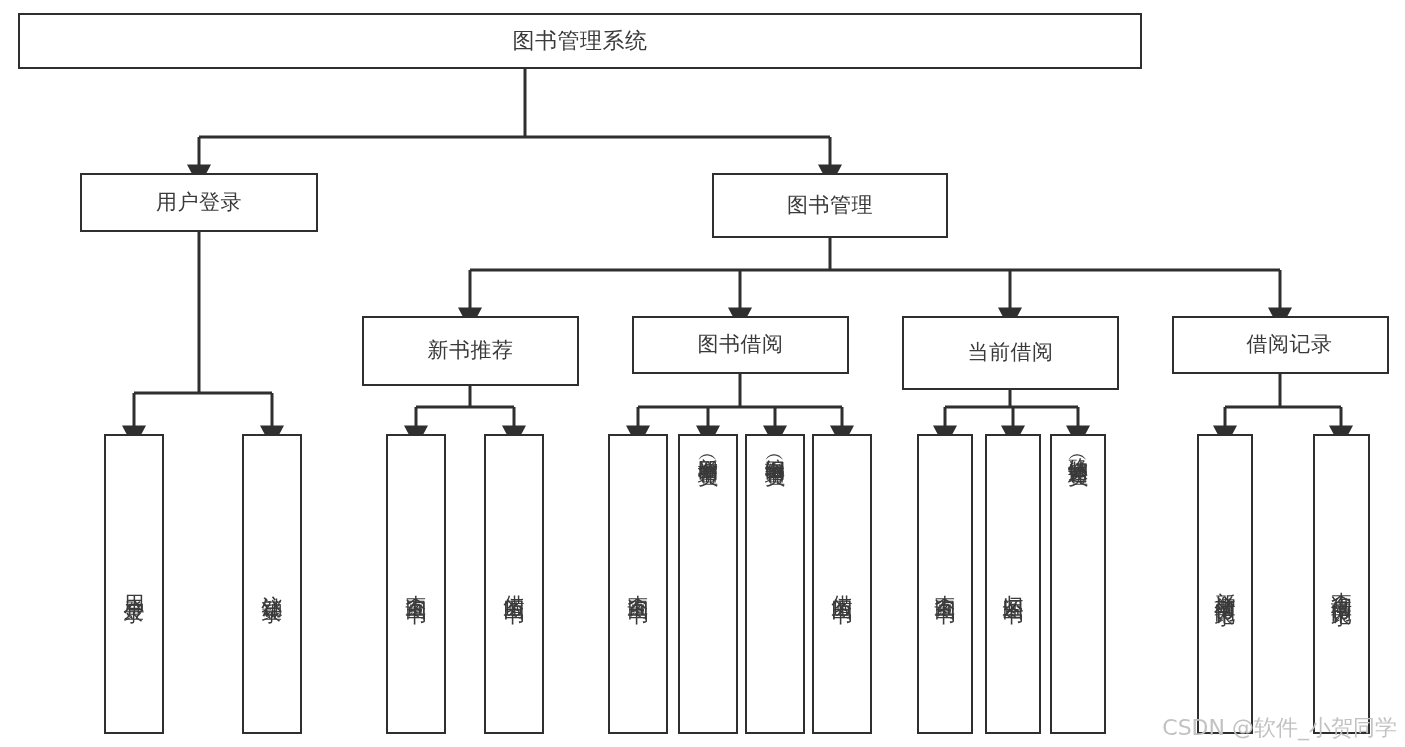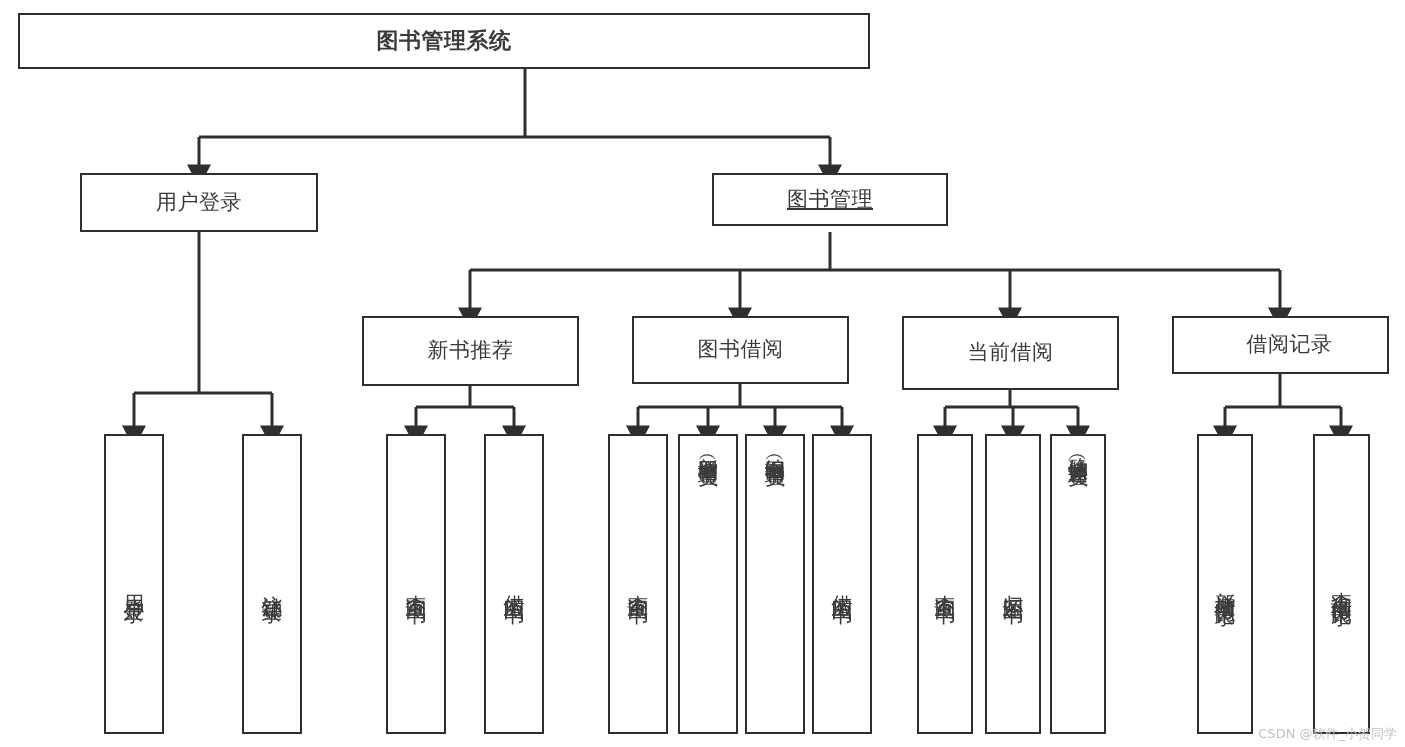--- a/index.html
+++ b/index.html
@@ -69,21 +69,21 @@
     align-items: flex-start;
   }
   .node.vert.long .label {
     font-size: 20px;
     letter-spacing: 1.5px;
   }
   #watermark {
     position: absolute;
     right: 8px;
     bottom: 4px;
-    font-size: 13px;
+    font-size: 22px;
     color: #c2c2c2;
     white-space: nowrap;
     user-select: none;
   }
 </style>
 </head>
 <body>
 
 <div id="canvas">
 
@@ -123,35 +123,35 @@
         <path d="M945,407 L945,432" stroke="#2f2f2f" stroke-width="3" fill="none" marker-end="url(#arrow)"></path>
         <path d="M1013,407 L1013,432" stroke="#2f2f2f" stroke-width="3" fill="none" marker-end="url(#arrow)"></path>
         <path d="M1078,407 L1078,432" stroke="#2f2f2f" stroke-width="3" fill="none" marker-end="url(#arrow)"></path>
         <path d="M1280,374 L1280,407" stroke="#2f2f2f" stroke-width="3" fill="none"></path>
         <path d="M1225,407 L1341,407" stroke="#2f2f2f" stroke-width="3" fill="none"></path>
         <path d="M1225,407 L1225,432" stroke="#2f2f2f" stroke-width="3" fill="none" marker-end="url(#arrow)"></path>
         <path d="M1341,407 L1341,432" stroke="#2f2f2f" stroke-width="3" fill="none" marker-end="url(#arrow)"></path>
       </g>
   </svg>
 
-  <div class="node horiz root" style="left: 18px; top: 13px; width: 852px; height: 56px; font-weight: bold;">
+  <div class="node horiz root" style="left: 18px; top: 13px; width: 1124px; height: 56px;">
     <span class="label">图书管理系统</span>
   </div>
 
   <div id="node-layer">
       <div class="node horiz" style="left: 80px; top: 173px; width: 238px; height: 59px;">
         <span class="label">用户登录</span>
       </div>
-      <div class="node horiz" style="left: 712px; top: 173px; width: 236px; height: 53px; text-decoration: underline;">
+      <div class="node horiz" style="left: 712px; top: 173px; width: 236px; height: 65px;">
         <span class="label">图书管理</span>
       </div>
       <div class="node horiz" style="left: 362px; top: 316px; width: 217px; height: 70px;">
         <span class="label">新书推荐</span>
       </div>
-      <div class="node horiz" style="left: 632px; top: 316px; width: 217px; height: 68px;">
+      <div class="node horiz" style="left: 632px; top: 316px; width: 217px; height: 58px;">
         <span class="label">图书借阅</span>
       </div>
       <div class="node horiz" style="left: 902px; top: 316px; width: 217px; height: 74px;">
         <span class="label">当前借阅</span>
       </div>
       <div class="node horiz" style="left: 1172px; top: 316px; width: 217px; height: 58px; padding-left: 18px;">
         <span class="label">借阅记录</span>
       </div>
       <div class="node vert" style="left: 104px; top: 434px; width: 60px; height: 300px;">
         <span class="label">用户登录</span>

